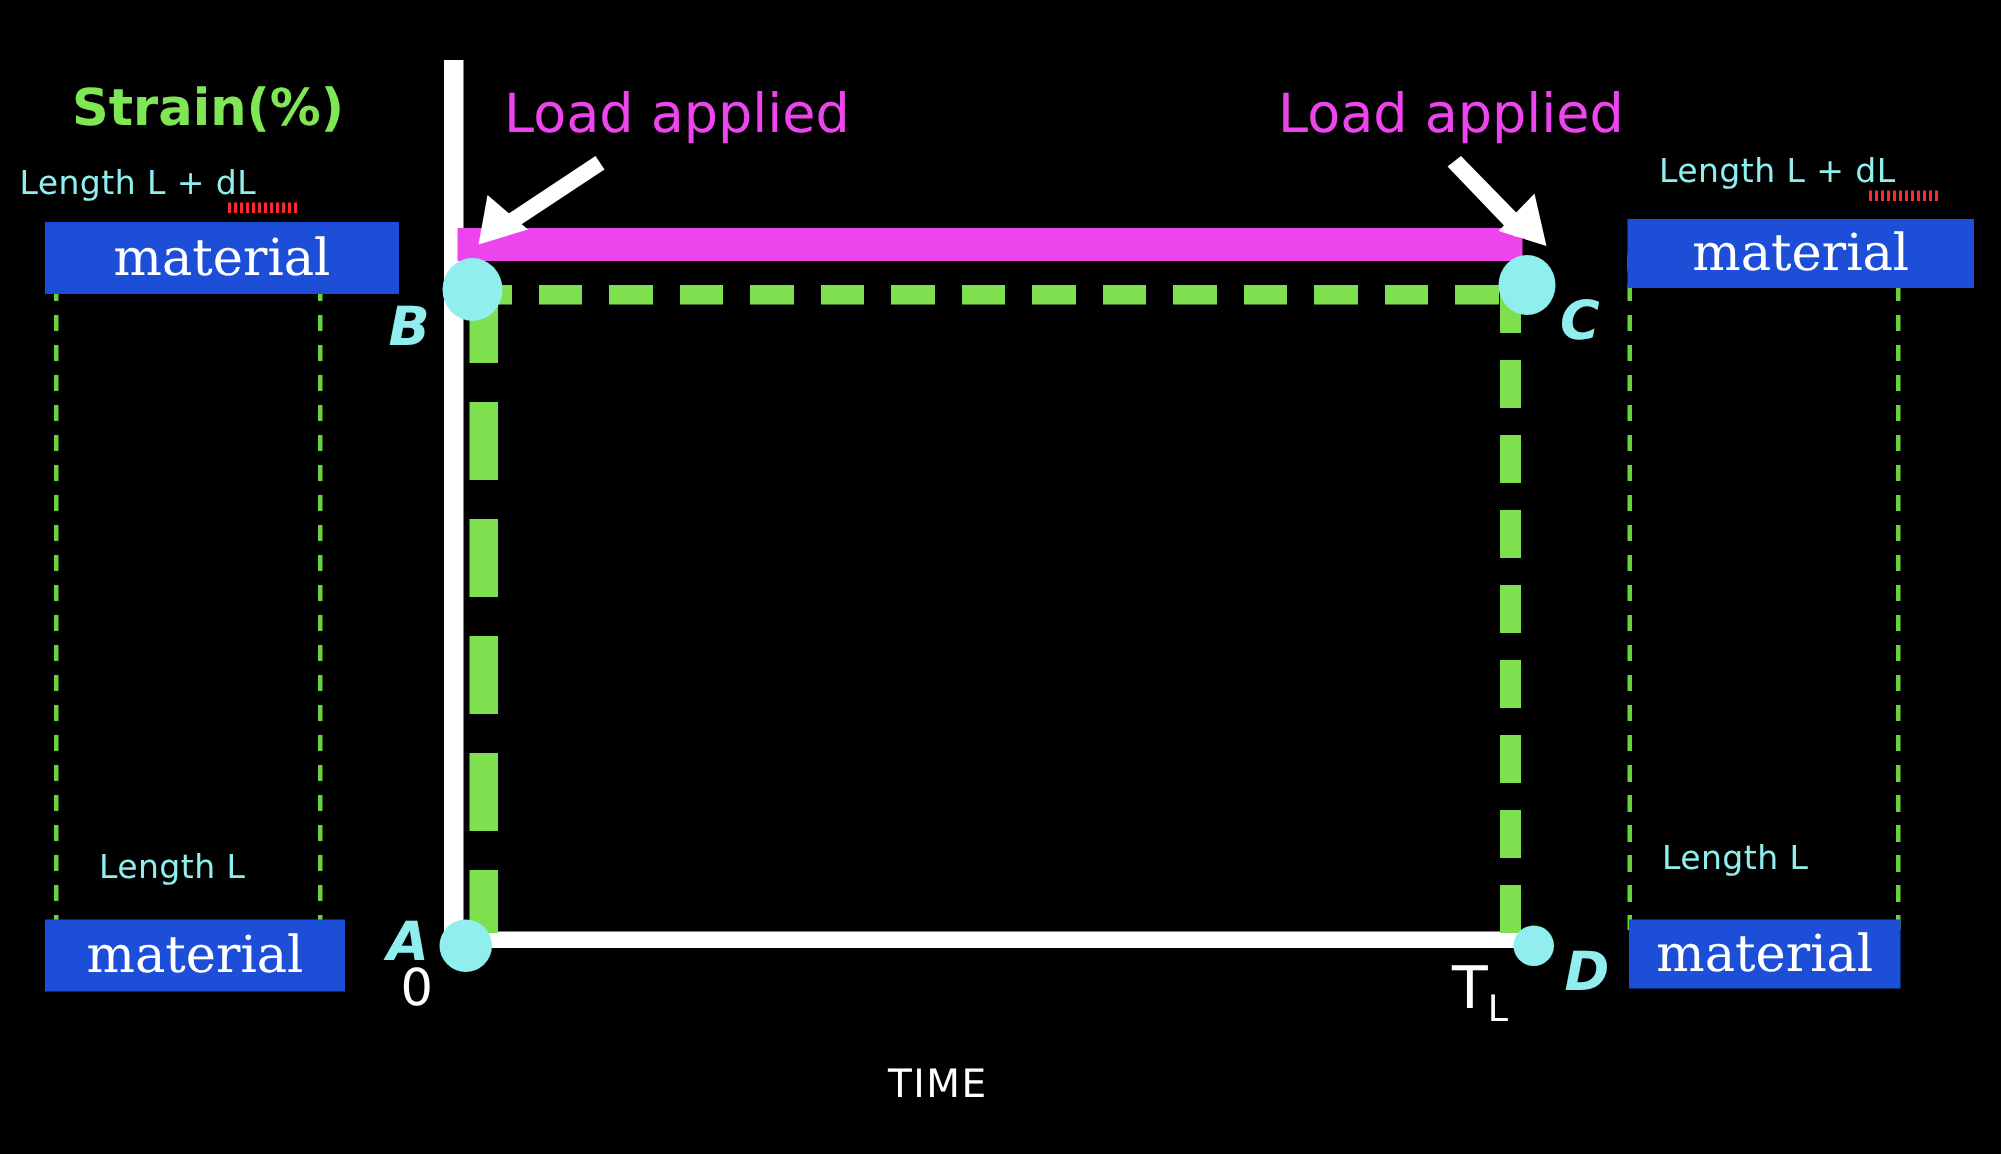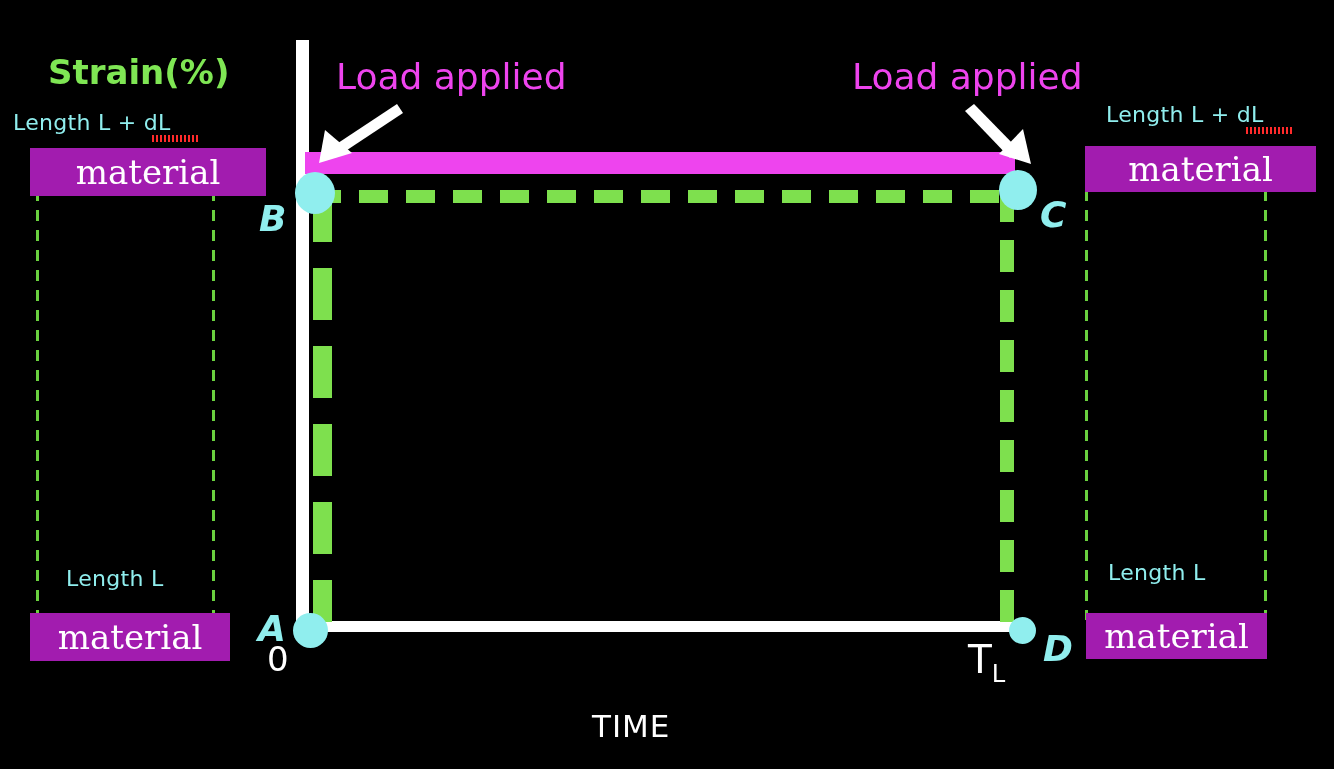--- a/index.html
+++ b/index.html
@@ -114,21 +114,21 @@
   .pt-letter {
     color: #90eeee;
     font-size: 36px;
     font-weight: bold;
     font-style: italic;
     font-family: "DejaVu Sans", sans-serif;
   }
 
   
   .material-box {
-    background: #a21caf;
+    background: #1d4ed8;
     display: flex;
     align-items: center;
     justify-content: center;
   }
   .material-box span {
     color: #ffffff;
     font-family: "DejaVu Serif", serif;
     font-size: 34px;
     line-height: 1;
   }
@@ -160,21 +160,21 @@
 </head>
 <body>
 
 <div id="stage">
 
   <div class="abs axis-y"></div>
   <div class="abs axis-x"></div>
 
   <div class="abs t label-strain">Strain(%)</div>
 
-  <div class="abs t label-white" style="left:592px; top:708px; font-size:31px; letter-spacing:1px;">TIME</div>
+  <div class="abs t label-white" style="left:592px; top:708px; font-size:26px; letter-spacing:1px;">TIME</div>
 
   <div class="abs t label-white" style="left:267px; top:639px; font-size:34px;">0</div>
 
   <div class="abs t label-white" style="left:968px; top:637px; font-size:39px;">
     <span>T</span><span class="sub">L</span>
   </div>
 
   <div class="abs load-bar"></div>
 
   <div class="abs dash-v-left"></div>

